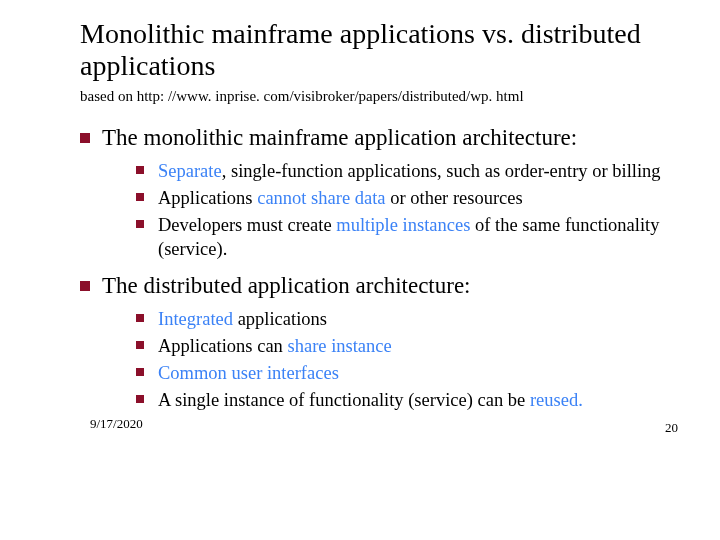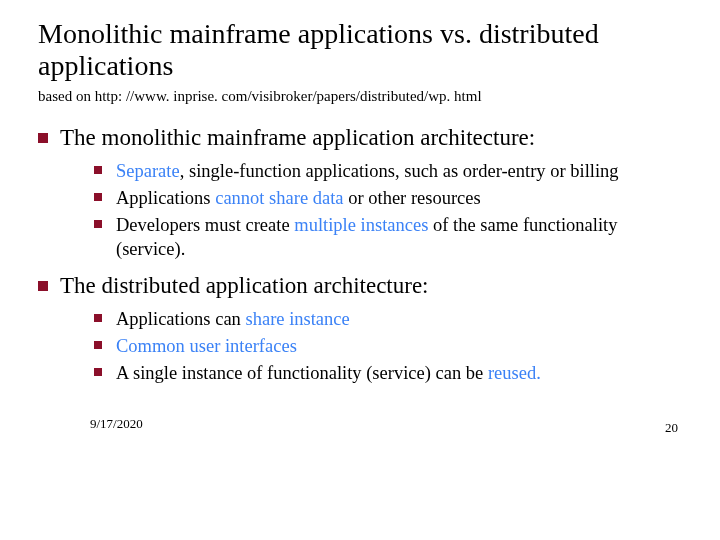--- a/index.html
+++ b/index.html
@@ -10,21 +10,21 @@
     background: #fff;
     font-family: "Times New Roman", Times, serif;
     color: #000;
     overflow: hidden;
   }
   .slide {
     position: relative;
     width: 720px;
     height: 464px;
     box-sizing: border-box;
-    padding: 18px 54px 0 38px;
+    padding: 18px 54px 0 80px;
   }
   .title {
     font-size: 28px;
     line-height: 1.15;
     margin: 0 0 6px 0;
     font-weight: normal;
   }
   .subtitle {
     font-size: 15px;
     margin: 6px 0 18px 0;
@@ -112,20 +112,24 @@
     </li>
   </ul>
 
   <div class="section">
     <span class="sq"></span>
     <span class="heading">The distributed application architecture:</span>
   </div>
   <ul class="sub">
     <li>
       <span class="sq2"></span>
+      <span class="txt"><span></span><span class="accent">Integrated</span><span> applications</span></span>
+    </li>
+    <li>
+      <span class="sq2"></span>
       <span class="txt"><span>Applications can </span><span class="accent">share instance</span><span></span></span>
     </li>
     <li>
       <span class="sq2"></span>
       <span class="txt"><span></span><span class="accent">Common user interfaces</span><span></span></span>
     </li>
     <li>
       <span class="sq2"></span>
       <span class="txt"><span>A single instance of functionality (service) can be </span><span class="accent">reused.</span><span></span></span>
     </li>

